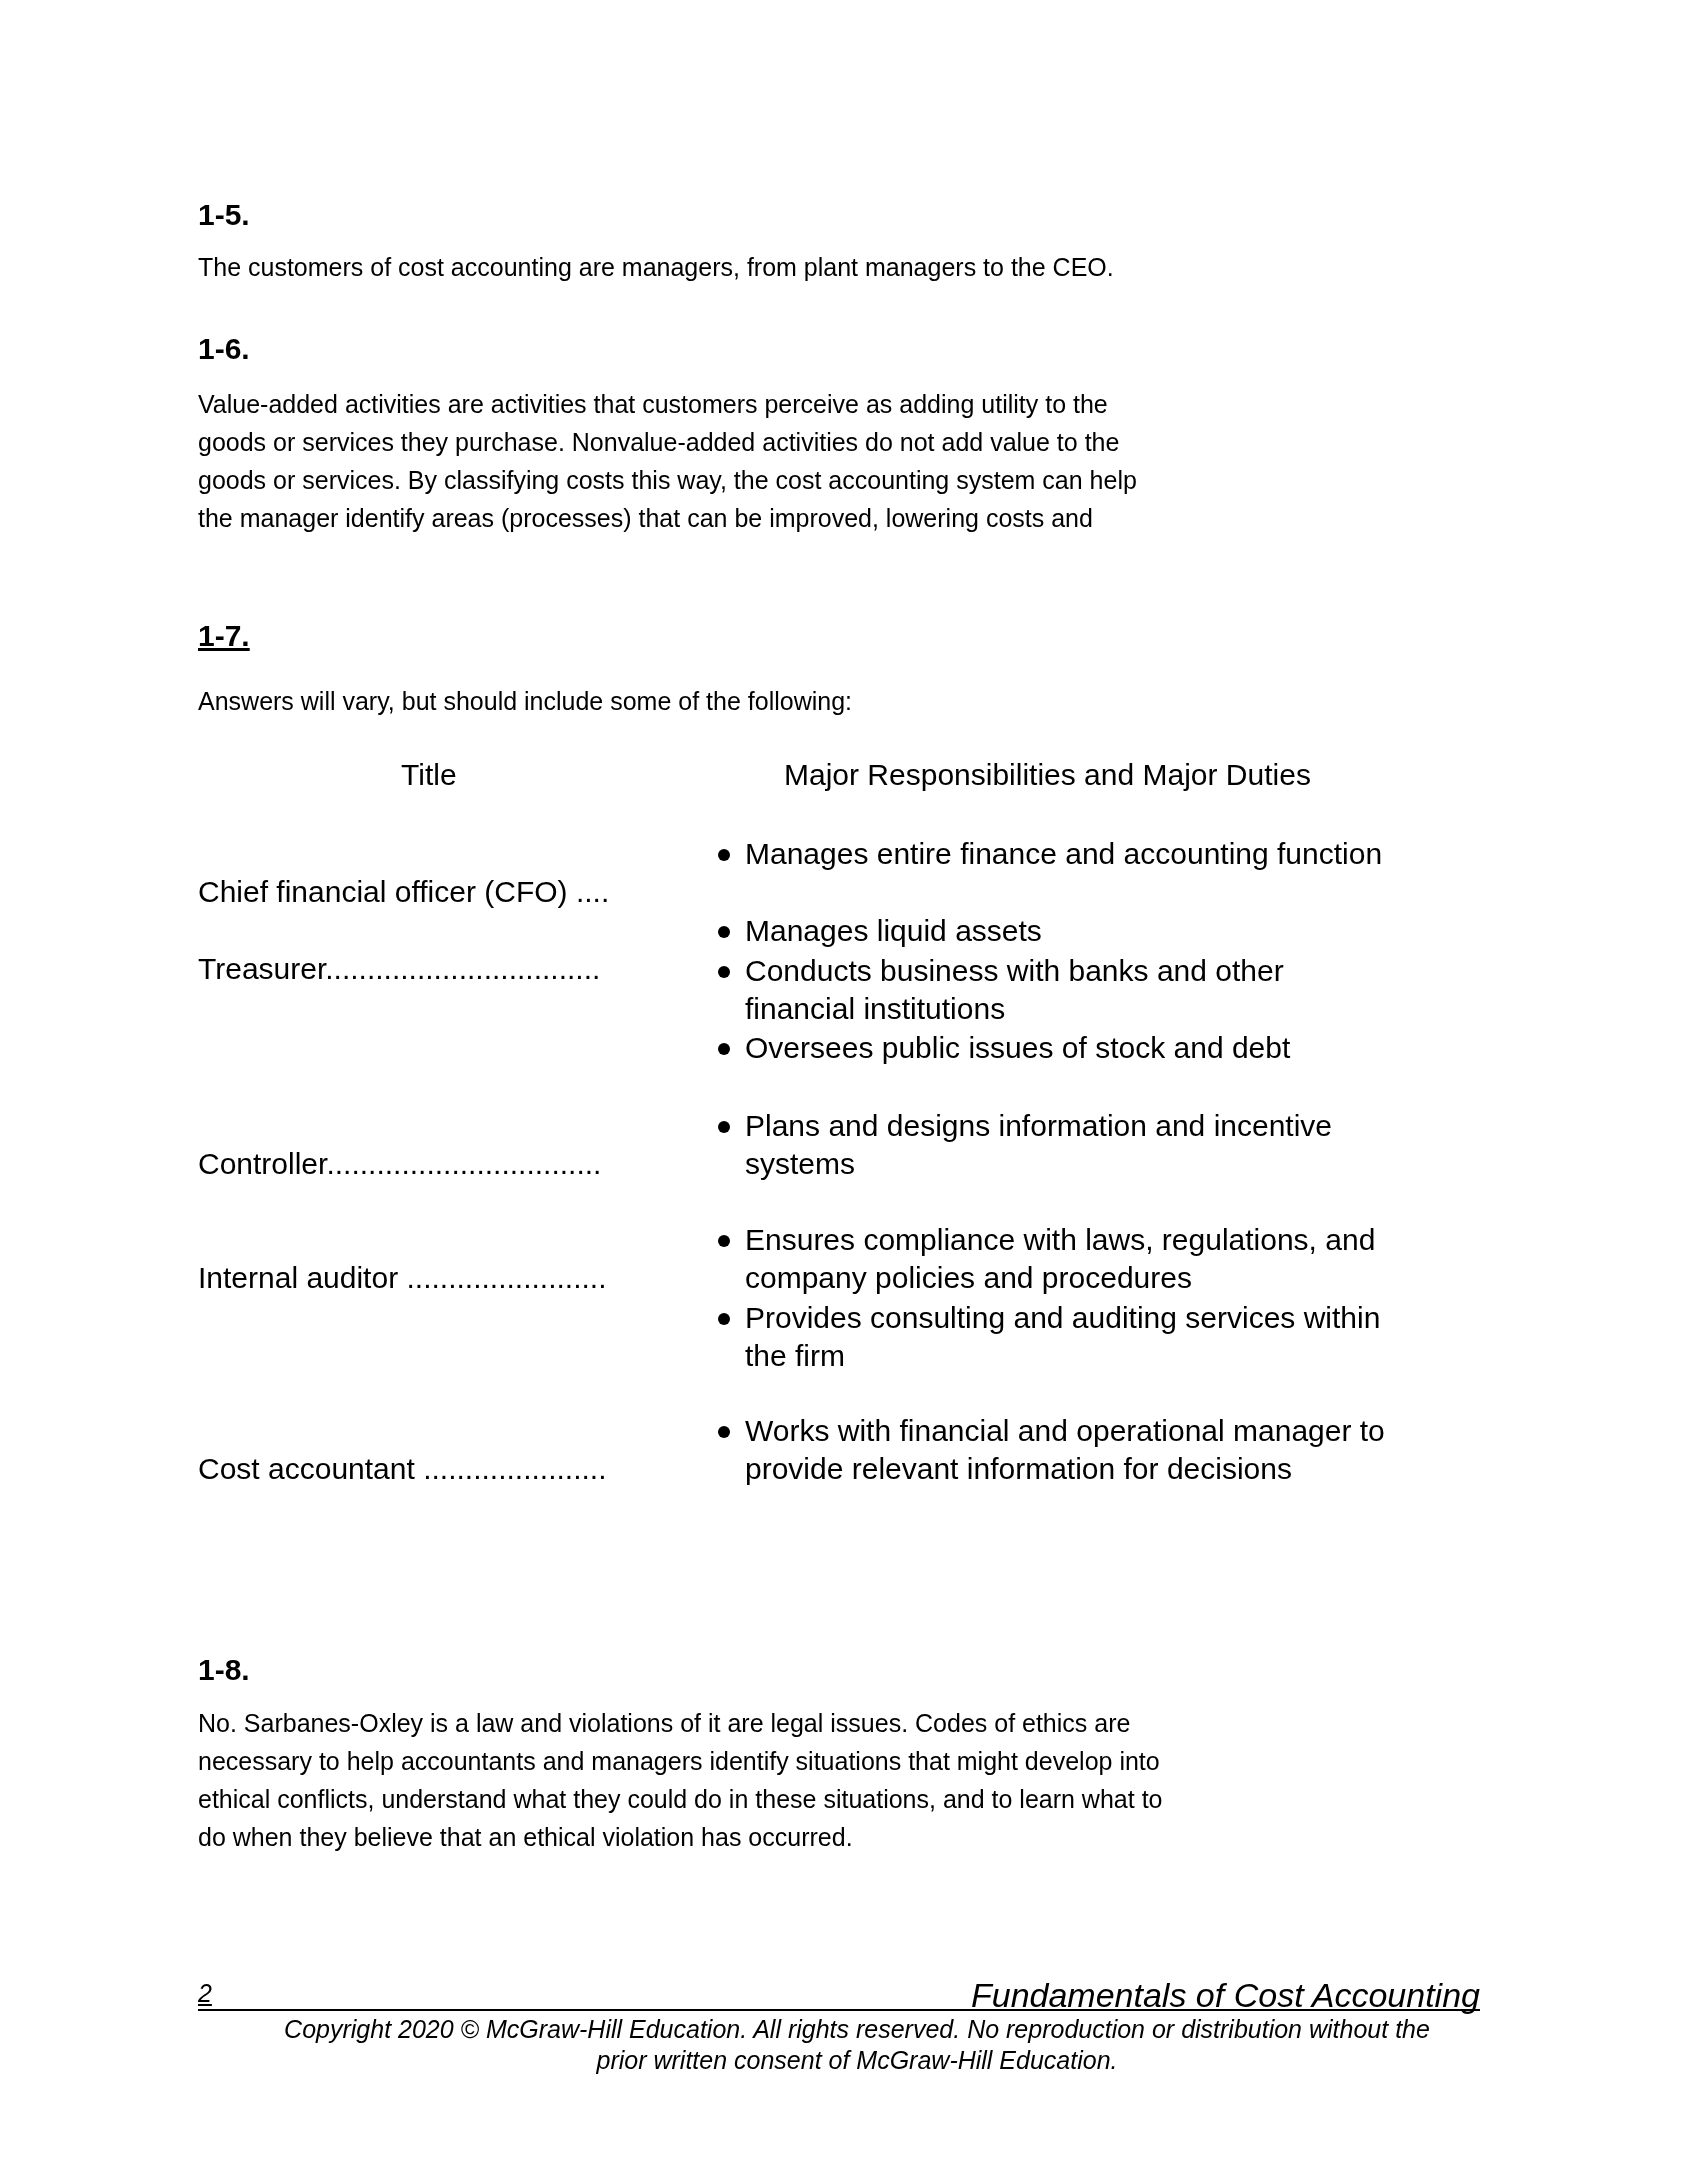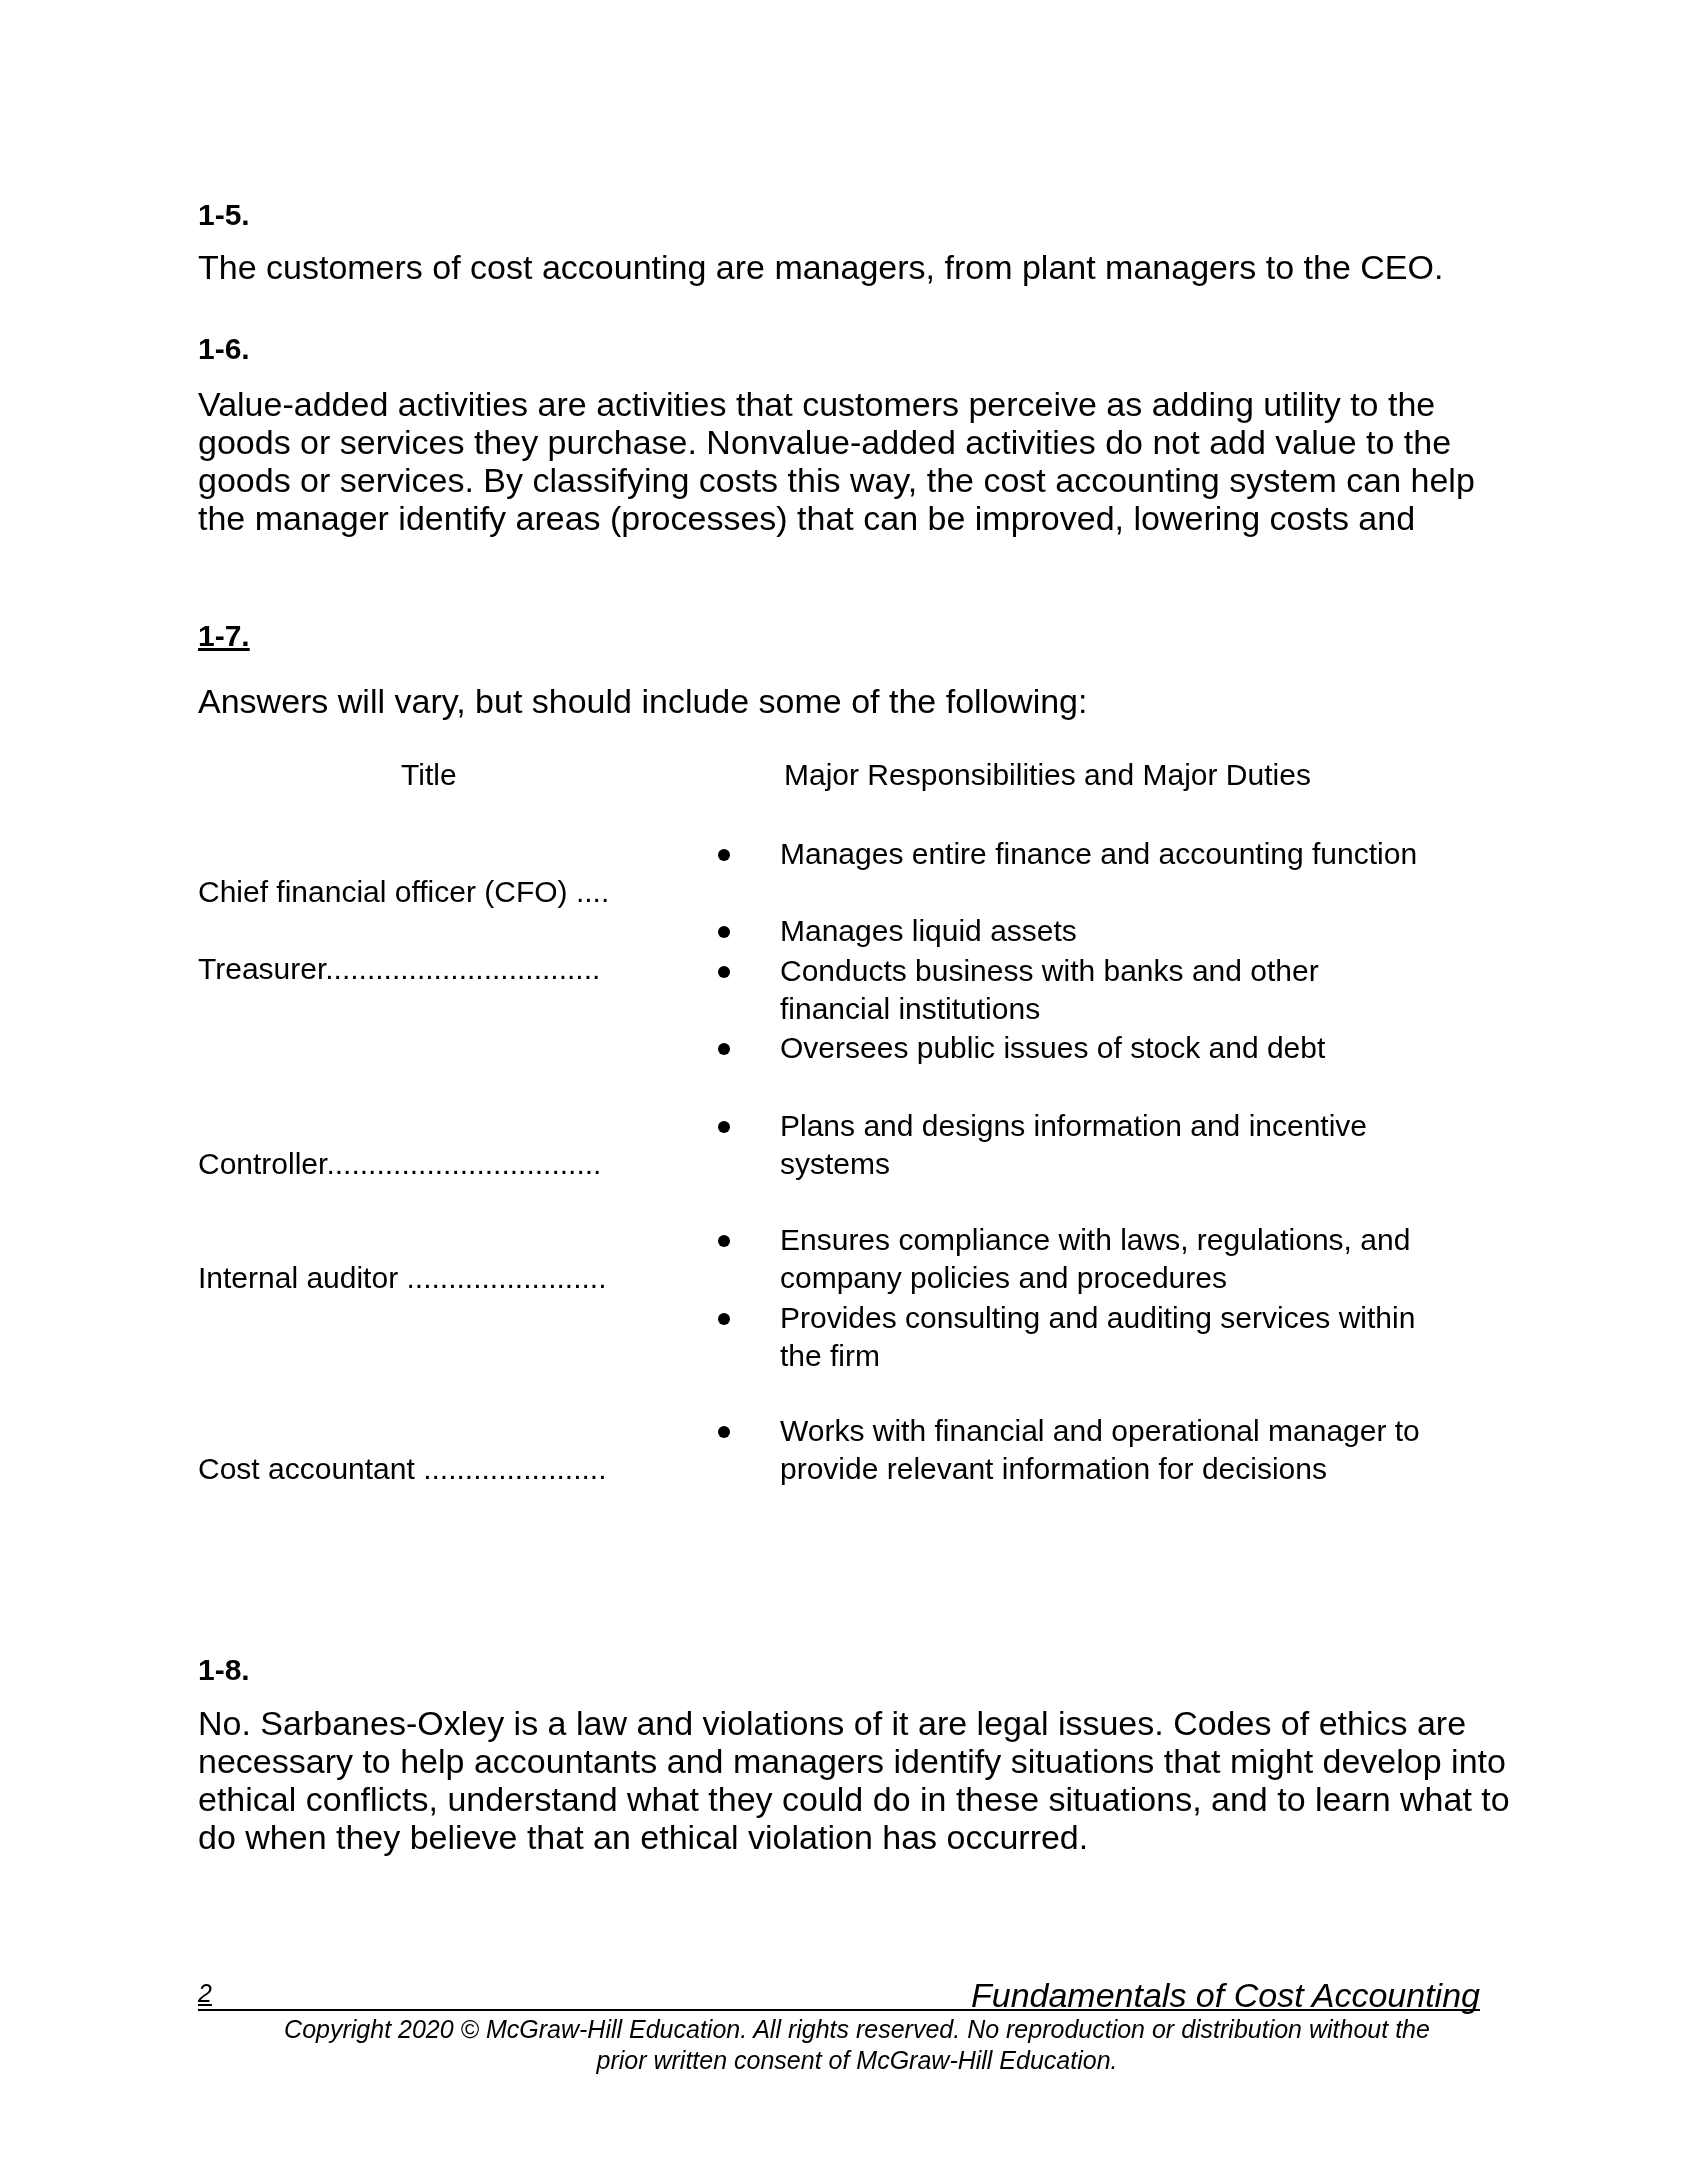--- a/index.html
+++ b/index.html
@@ -2,31 +2,31 @@
 <html><head>
 <meta charset="utf-8">
 <style>
   html, body { margin: 0; padding: 0; background: #ffffff; }
   body {
     width: 1683px; height: 2178px; position: relative; overflow: hidden;
     font-family: "Liberation Sans", sans-serif; color: #000;
   }
   .abs { position: absolute; }
   .heading { font-weight: bold; font-size: 30px; line-height: 38px; left: 198px; }
-  .para { font-size: 34px; line-height: 38px; left: 198px; width: 1287px; }
+  .para { font-size: 25px; line-height: 38px; left: 198px; width: 1287px; }
   .para .ln { display: block; white-space: nowrap; }
   .col-header { font-size: 30px; line-height: 38px; white-space: nowrap; }
   .row-title { font-size: 30px; line-height: 38px; left: 198px; white-space: nowrap; margin-top: 40px; }
   .bullets { left: 718px; font-size: 30px; }
   .bullet-item { position: relative; padding-left: 27px; margin-bottom: 1.5px; }
   .bullet-item .dot {
     position: absolute; left: 0; top: 14px; width: 12px; height: 12px;
     border-radius: 50%; background: #000;
   }
-  .bullet-item .ln { display: block; white-space: nowrap; line-height: 38px; margin-left: 35px; }
+  .bullet-item .ln { display: block; white-space: nowrap; line-height: 38px; }
   .footer-rule { left: 198px; width: 1282px; height: 0; border-top: 2px solid #000; top: 2009px; }
   .footer-page { left: 198px; top: 1978px; font-size: 25px; line-height: 30px; font-style: italic; text-decoration: underline; }
   .footer-book { right: 203px; top: 1980px; font-size: 34px; line-height: 30px; font-style: italic; white-space: nowrap; }
   .footer-copy { left: 216px; width: 1282px; top: 2014px; font-size: 25px; line-height: 31px; font-style: italic; text-align: center; }
   .footer-copy .ln { display: block; white-space: nowrap; }
 </style>
 </head>
 <body>
 
 <div class="abs heading" style="top:196px;">1-5.</div>

